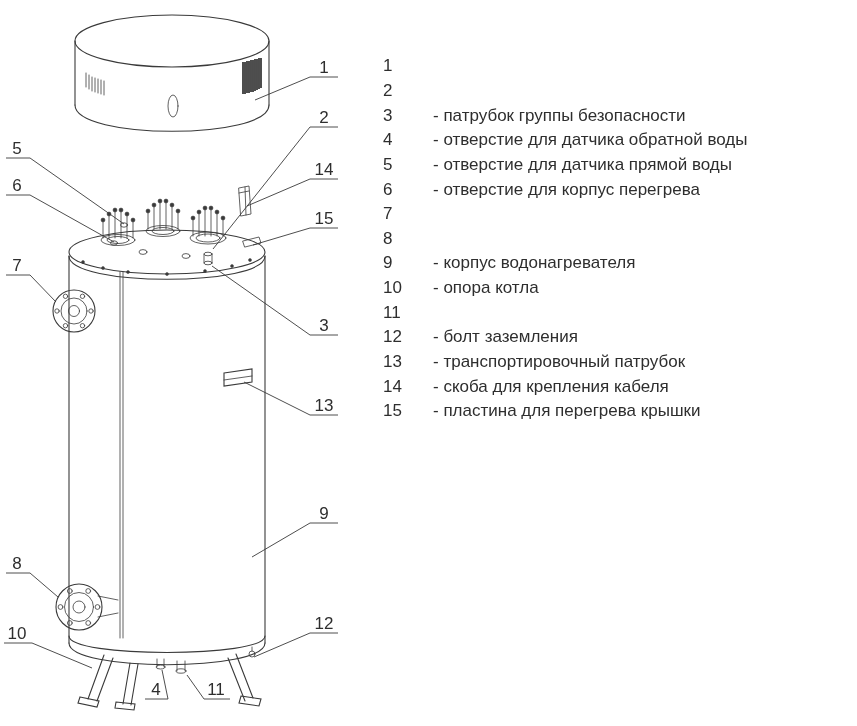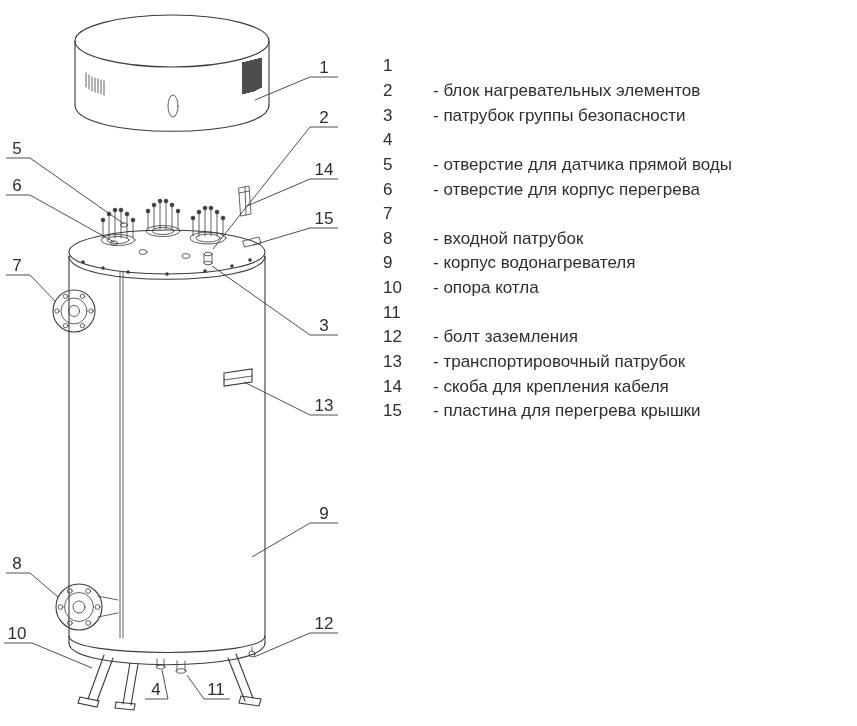--- a/index.html
+++ b/index.html
@@ -271,43 +271,42 @@
       <polyline class="callout-line" points="230,699 204,699 187,675"></polyline>
     </g>
   </svg>
 
   <div class="legend">
     <div class="legend-row">
       <span class="legend-num">1</span>
     </div>
     <div class="legend-row">
       <span class="legend-num">2</span>
-      <span class="legend-text">- блок нагревательных элементов</span>
     </div>
     <div class="legend-row">
       <span class="legend-num">3</span>
       <span class="legend-text">- патрубок группы безопасности</span>
     </div>
     <div class="legend-row">
       <span class="legend-num">4</span>
+      <span class="legend-text">- отверстие для датчика обратной воды</span>
     </div>
     <div class="legend-row">
       <span class="legend-num">5</span>
       <span class="legend-text">- отверстие для датчика прямой воды</span>
     </div>
     <div class="legend-row">
       <span class="legend-num">6</span>
       <span class="legend-text">- отверстие для корпус перегрева</span>
     </div>
     <div class="legend-row">
       <span class="legend-num">7</span>
     </div>
     <div class="legend-row">
       <span class="legend-num">8</span>
-      <span class="legend-text">- входной патрубок</span>
     </div>
     <div class="legend-row">
       <span class="legend-num">9</span>
       <span class="legend-text">- корпус водонагревателя</span>
     </div>
     <div class="legend-row">
       <span class="legend-num">10</span>
       <span class="legend-text">- опора котла</span>
     </div>
     <div class="legend-row">

